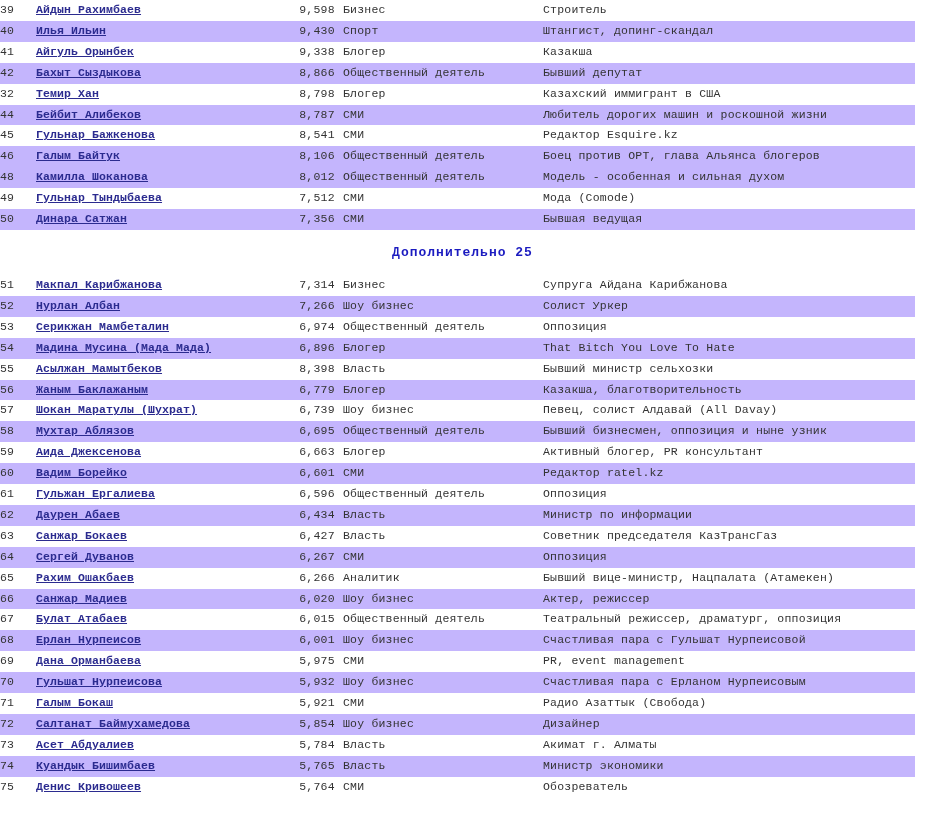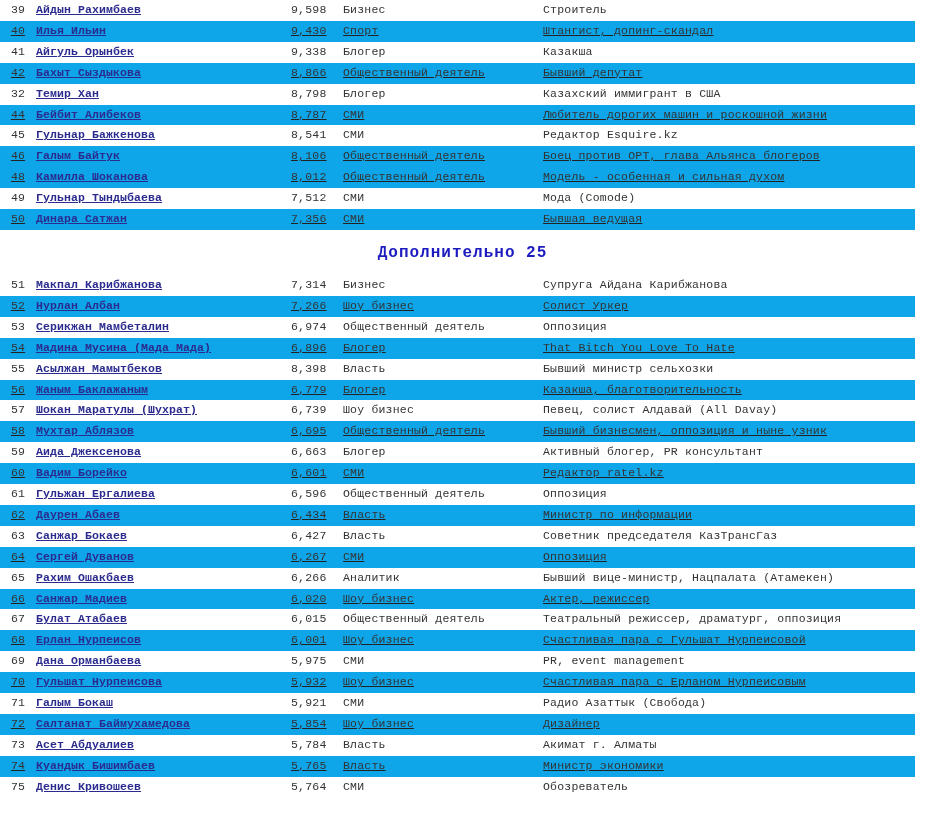--- a/index.html
+++ b/index.html
@@ -19,73 +19,72 @@
   .page {
     width: 925px;
     position: relative;
   }
   table.rank-table {
     width: 915px;
     border-collapse: collapse;
     table-layout: fixed;
   }
   table.rank-table tr.row-even {
-    background: #0ea5e9;
-    text-decoration: underline;
+    background: #c4b5fd;
   }
   table.rank-table tr.row-odd {
     background: #ffffff;
   }
   table.rank-table td {
     padding: 0;
     height: 20.9px;
     line-height: 20.9px;
     vertical-align: middle;
     white-space: nowrap;
     overflow: hidden;
     font-size: 11.5px;
     letter-spacing: 0.2px;
   }
   td.col-rank {
     width: 36px;
-    text-align: center;
+    text-align: left;
     padding-right: 8px;
     color: #333333;
   }
   td.col-name {
     width: 255px;
     padding-left: 0px;
   }
   td.col-name a {
     color: #2b2b8f;
     text-decoration: underline;
     font-weight: bold;
     letter-spacing: 0.1px;
   }
   td.col-score {
     width: 52px;
-    text-align: left;
+    text-align: center;
     color: #333333;
   }
   td.col-cat {
     width: 200px;
     padding-left: 5px;
     color: #333333;
     margin-top: 48px;
   }
   td.col-desc {
     width: 372px;
     padding-left: 0px;
     color: #333333;
   }
   .section-header {
     text-align: center;
     font-weight: bold;
     color: #1b1bc0;
-    font-size: 16px;
+    font-size: 13px;
     letter-spacing: 1px;
     padding: 0;
     height: 20px;
     line-height: 20px;
   }
   .gap-before {
     height: 13px;
   }
   .gap-after {
     height: 12px;

